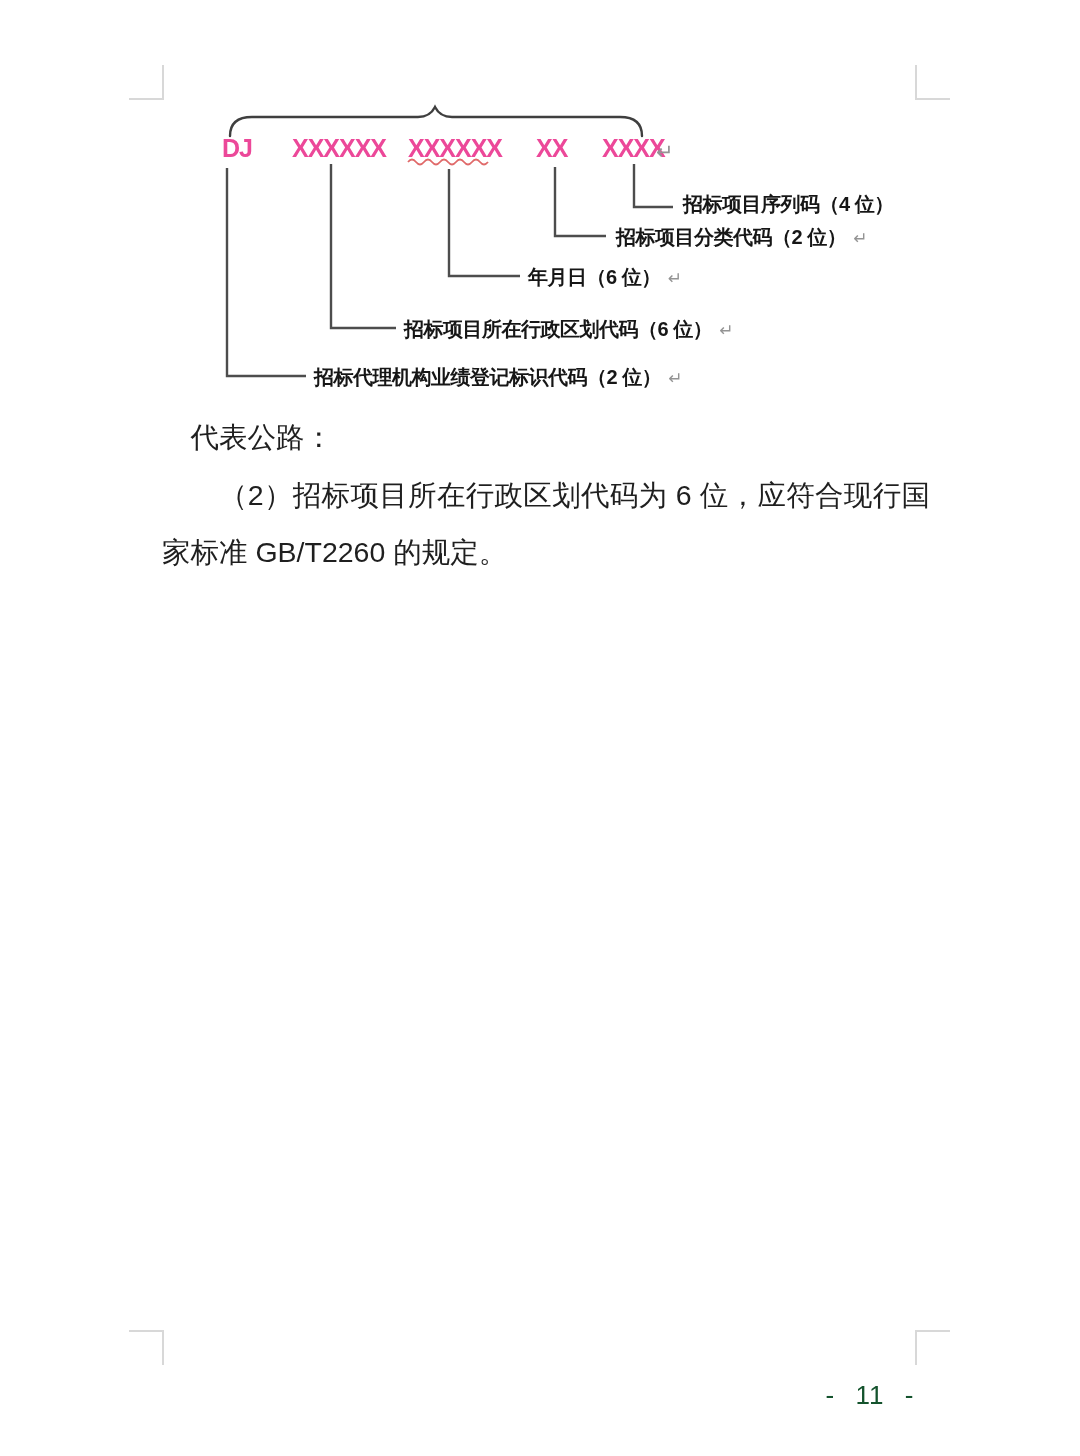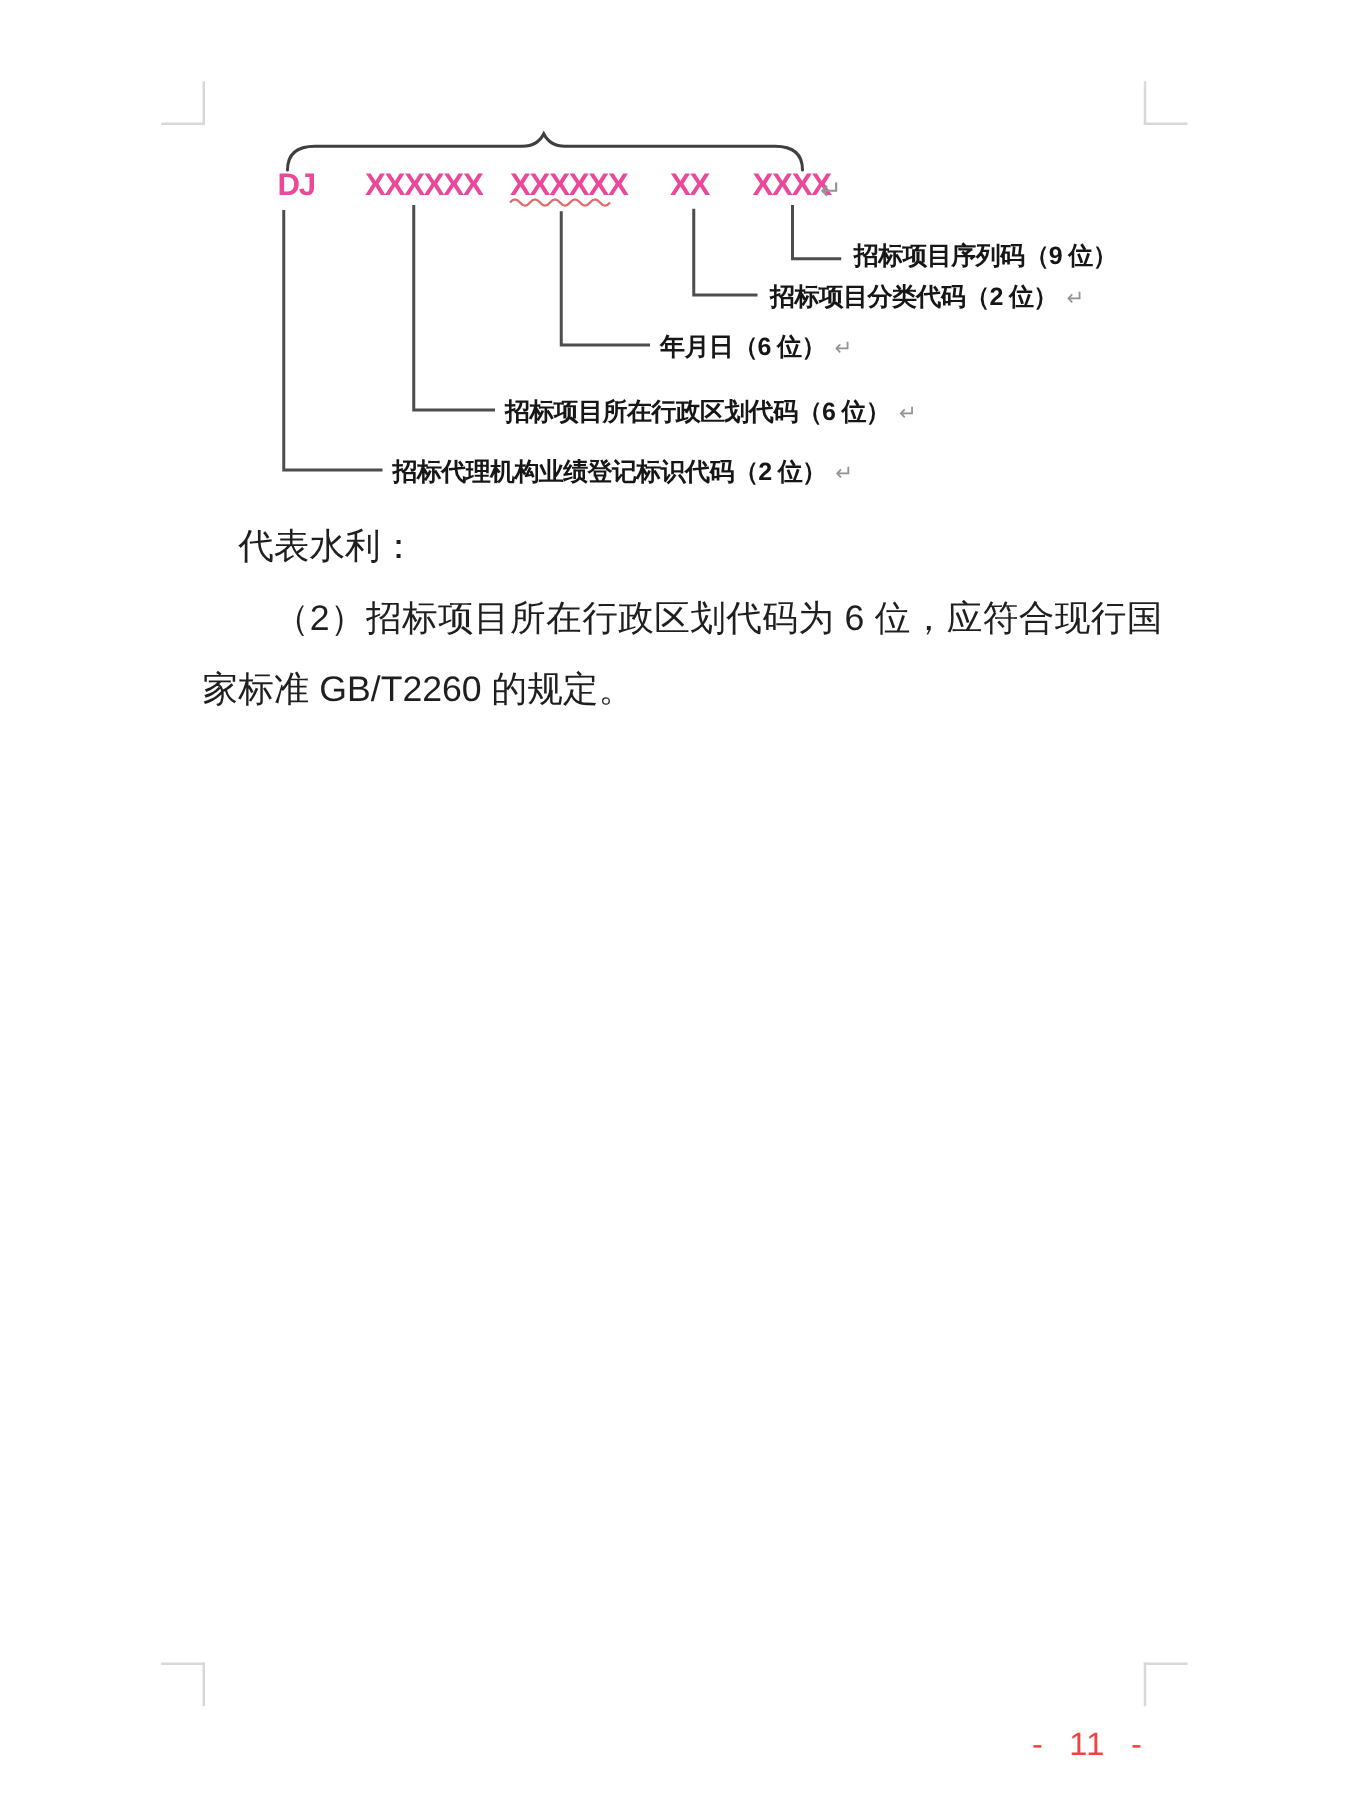--- a/index.html
+++ b/index.html
@@ -43,21 +43,21 @@
     text-align:justify;
     color:#1f1f1f;
   }
   .body-text p{margin:0;padding:0;}
   .body-text p.heading{text-indent:1em;}
   .body-text p.para{text-indent:2em;}
 
   
   .page-number{
     position:absolute;left:800px;top:1380px;width:140px;
-    text-align:center;font-size:26px;color:#ef4444;
+    text-align:center;font-size:26px;color:#14532d;
     word-spacing:12px;letter-spacing:1px;
   }
 </style>
 </head>
 <body>
 
 <div class="page">
 
   <div class="corner tl"></div>
   <div class="corner tr"></div>
@@ -83,36 +83,36 @@
     </svg>
 
     <span class="code-part" style="left:222px;">DJ</span>
     <span class="code-part" style="left:292px;">XXXXXX</span>
     <span class="code-part" style="left:408px;">XXXXXX</span>
     <span class="code-part" style="left:536px;">XX</span>
     <span class="code-part" style="left:602px;">XXXX</span>
     <span class="code-ret">↵</span>
 
     <div class="dlabel" style="left:683px;top:191px;">
-      <span>招标项目序列码（9 位）</span>
+      <span>招标项目序列码（4 位）</span>
     </div>
     <div class="dlabel" style="left:616px;top:224px;">
       <span>招标项目分类代码（2 位）</span><span class="ret">↵</span>
     </div>
     <div class="dlabel" style="left:528px;top:264px;">
       <span>年月日（6 位）</span><span class="ret">↵</span>
     </div>
     <div class="dlabel" style="left:404px;top:316px;">
       <span>招标项目所在行政区划代码（6 位）</span><span class="ret">↵</span>
     </div>
     <div class="dlabel" style="left:314px;top:364px;">
       <span>招标代理机构业绩登记标识代码（2 位）</span><span class="ret">↵</span>
     </div>
   </div>
 
   <div class="body-text">
-    <p class="heading">代表水利：</p>
+    <p class="heading">代表公路：</p>
     <p class="para">（2）招标项目所在行政区划代码为 6 位，应符合现行国家标准 GB/T2260 的规定。</p>
   </div>
 
   <div class="page-number">- 11 -</div>
 
 </div>
 
 </body></html>

